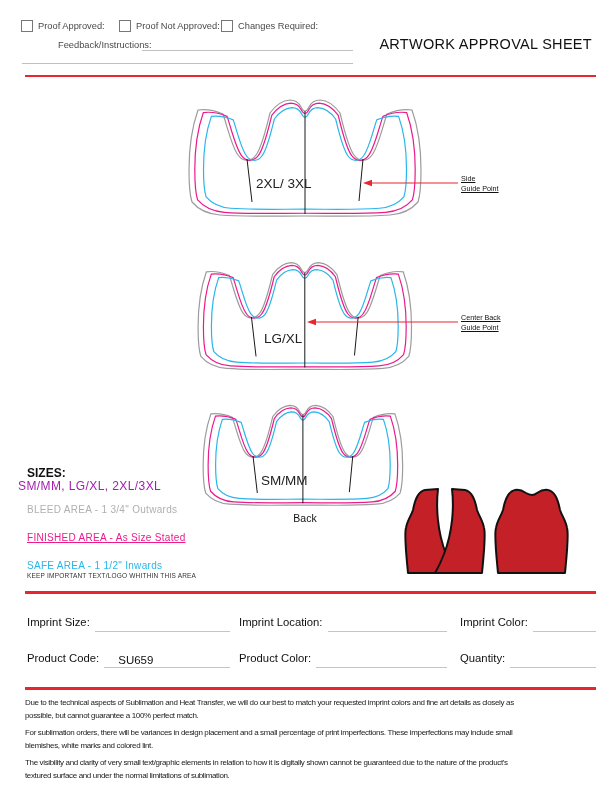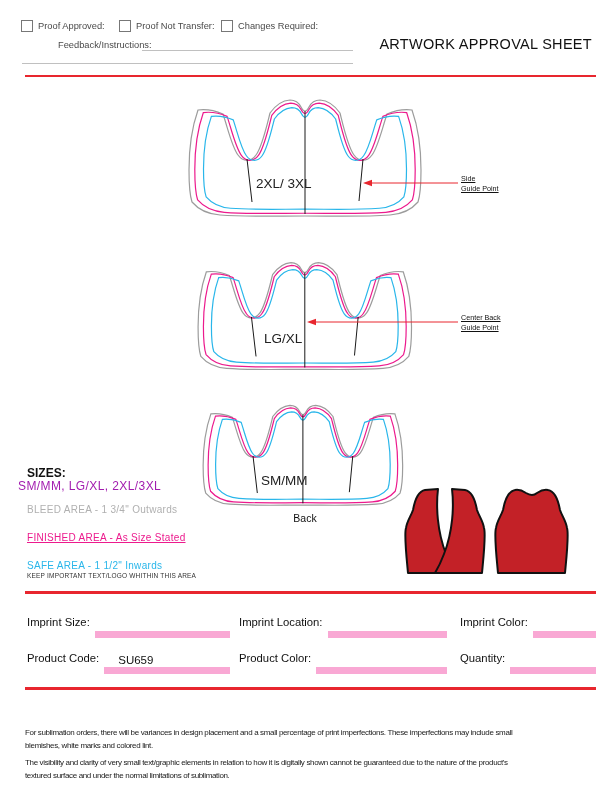--- a/index.html
+++ b/index.html
@@ -33,37 +33,37 @@
   
   .sizes-title{left:27px;top:466px;font-size:12px;font-weight:bold;color:#111;}
   .sizes-value{left:18px;top:479px;font-size:12px;color:#a21caf;letter-spacing:.4px;}
   .bleed{left:27px;top:504px;font-size:10px;color:#b0b0b0;letter-spacing:.3px;}
   .finished{left:27px;top:532px;font-size:10px;color:#EC1A8D;letter-spacing:.3px;text-decoration:underline;}
   .safe{left:27px;top:560px;font-size:10px;color:#29B6EA;letter-spacing:.3px;}
   .safenote{left:27px;top:572px;font-size:6.5px;color:#333;letter-spacing:.2px;}
   
   .field{position:absolute;display:flex;align-items:flex-start;height:16px;}
   .flabel{font-size:11.3px;color:#111;white-space:nowrap;margin-right:5px;line-height:13px;}
-  .frule{flex:1;border-bottom:7px solid #f9a8d4;height:15px;position:relative;}
+  .frule{flex:1;border-bottom:1px solid #f9a8d4;height:15px;position:relative;}
   .fvalue{position:absolute;left:14px;bottom:1px;font-size:11.5px;color:#111;}
   
   .disc{position:absolute;left:25px;width:500px;font-size:8px;letter-spacing:-0.35px;line-height:13px;color:#1a1a1a;}
 </style>
 </head>
 <body>
 
 <div class="page">
 
   <div class="cbgroup" style="left:21px">
     <span class="cbbox"></span>
     <span class="cblabel">Proof Approved:</span>
   </div>
   <div class="cbgroup" style="left:119px">
     <span class="cbbox"></span>
-    <span class="cblabel">Proof Not Transfer:</span>
+    <span class="cblabel">Proof Not Approved:</span>
   </div>
   <div class="cbgroup" style="left:221px">
     <span class="cbbox"></span>
     <span class="cblabel">Changes Required:</span>
   </div>
 
   <div class="abs feedback-label">Feedback/Instructions:</div>
   <div class="grayline" style="left:142px;top:50px;width:211px"></div>
   <div class="grayline" style="left:22px;top:63px;width:331px"></div>
 
@@ -168,16 +168,17 @@
   </div>
   <div class="field" style="left:460px;top:652px;width:136px">
     <span class="flabel">Quantity:</span>
     <span class="frule">
         <span class="fvalue"></span>
       </span>
   </div>
 
   <div class="redline" style="left:25px;top:687px;width:571px;height:2.5px"></div>
 
+  <div class="disc" style="top:696px">Due to the technical aspects of Sublimation and Heat Transfer, we will do our best to match your requested imprint colors and fine art details as closely as possible, but cannot guarantee a 100% perfect match.</div>
   <div class="disc" style="top:726px">For sublimation orders, there will be variances in design placement and a small percentage of print imperfections. These imperfections may include small blemishes, white marks and colored lint.</div>
   <div class="disc" style="top:756px">The visibility and clarity of very small text/graphic elements in relation to how it is digitally shown cannot be guaranteed due to the nature of the product's textured surface and under the normal limitations of sublimation.</div>
 
 </div>
 
 </body></html>

